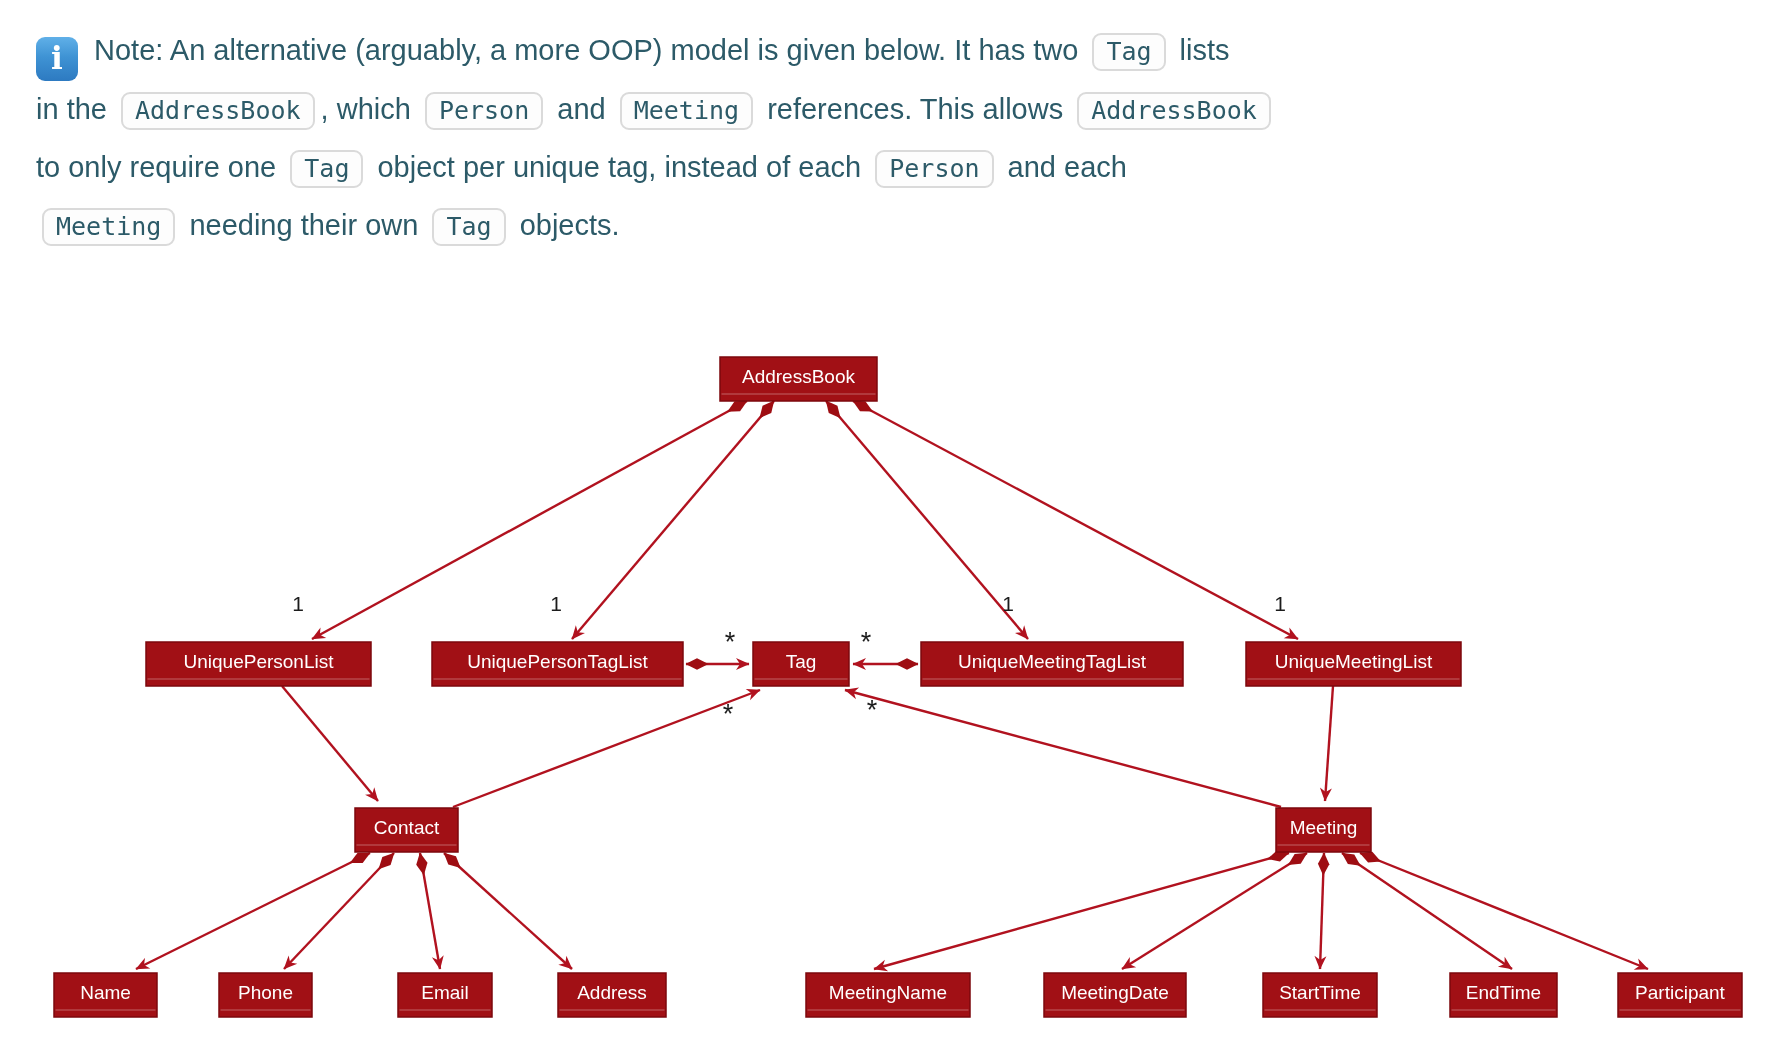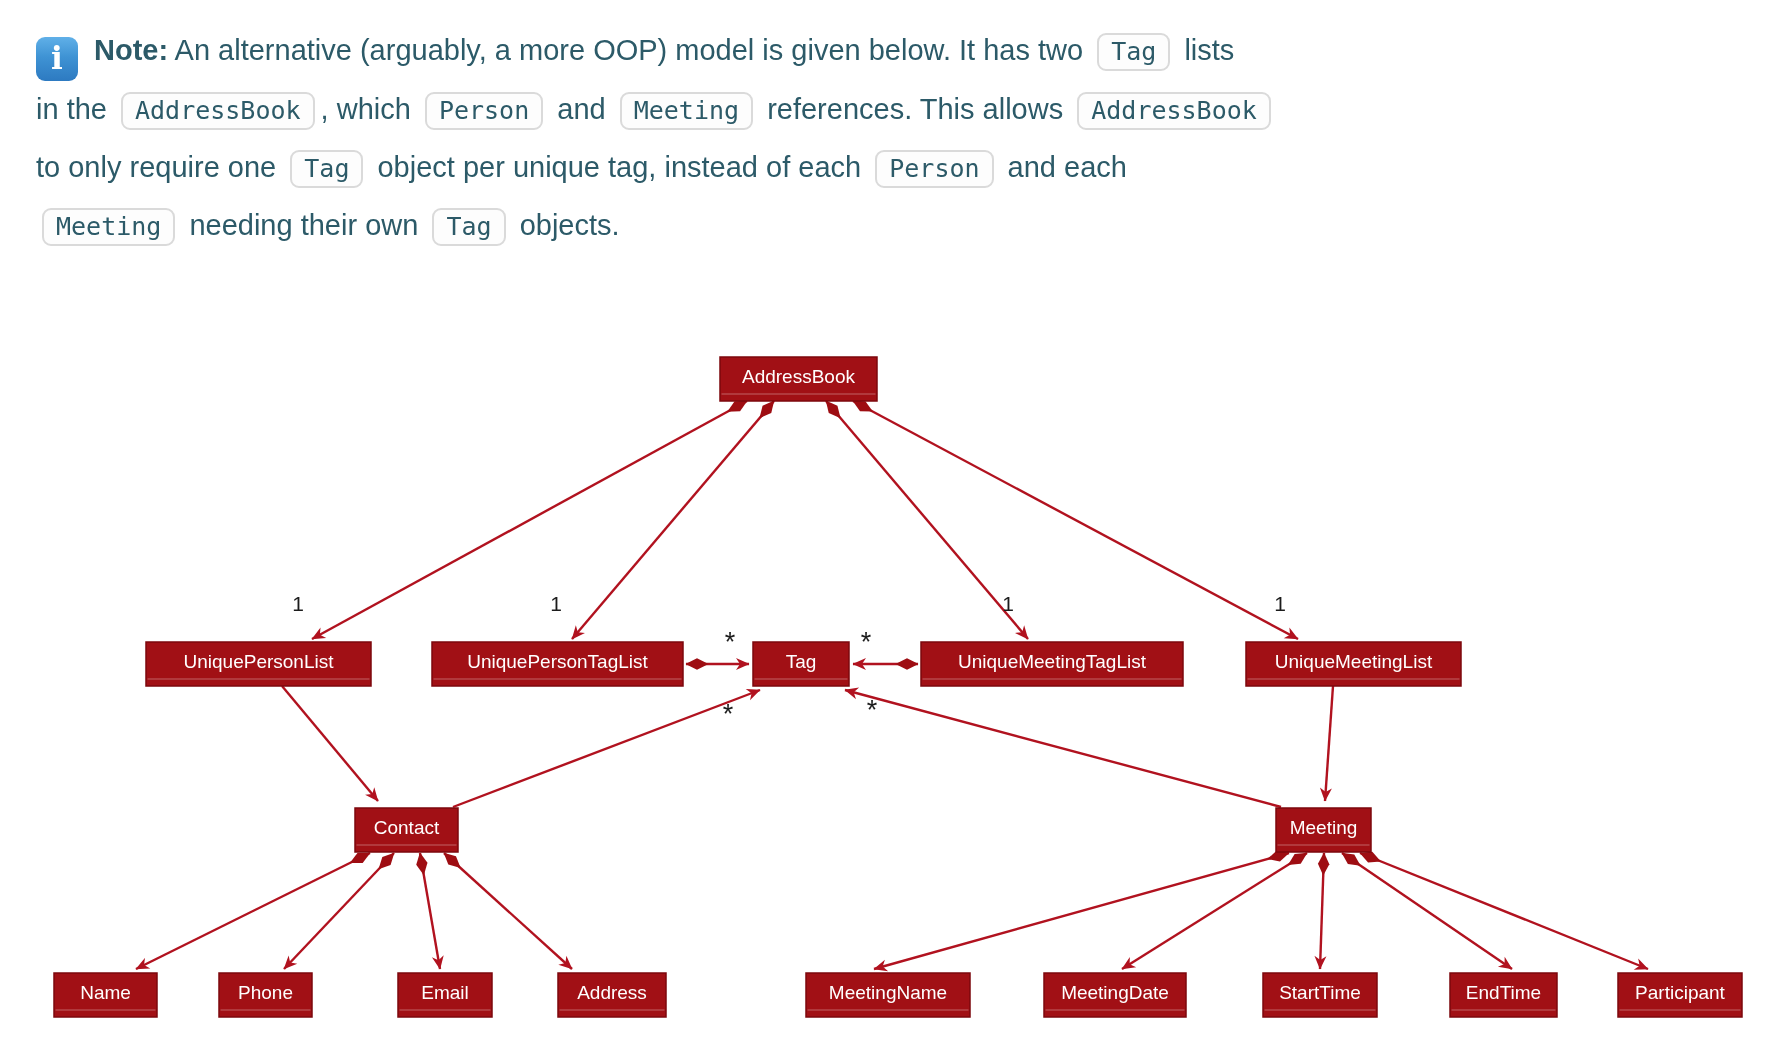--- a/index.html
+++ b/index.html
@@ -7,21 +7,21 @@
     width:1784px;height:1040px;overflow:hidden;
     font-family:"Liberation Sans",sans-serif;
     color:#2c5a68;
   }
   .note{
     padding:22px 30px 0 36px;
     font-size:29px;
     line-height:57px;
     color:#2c5a68;
   }
-  .note strong{font-weight:bold;}
+  .note strong{font-weight:normal;}
   .note-icon{
     display:inline-flex;
     align-items:center;justify-content:center;
     width:42px;height:44px;
     border-radius:9px;
     background:linear-gradient(180deg,#60b0e8 0%,#3f93d4 45%,#2d7ac1 100%);
     color:#ffffff;
     font-family:"DejaVu Serif",serif;
     font-weight:bold;font-size:31px;
     vertical-align:-9px;

